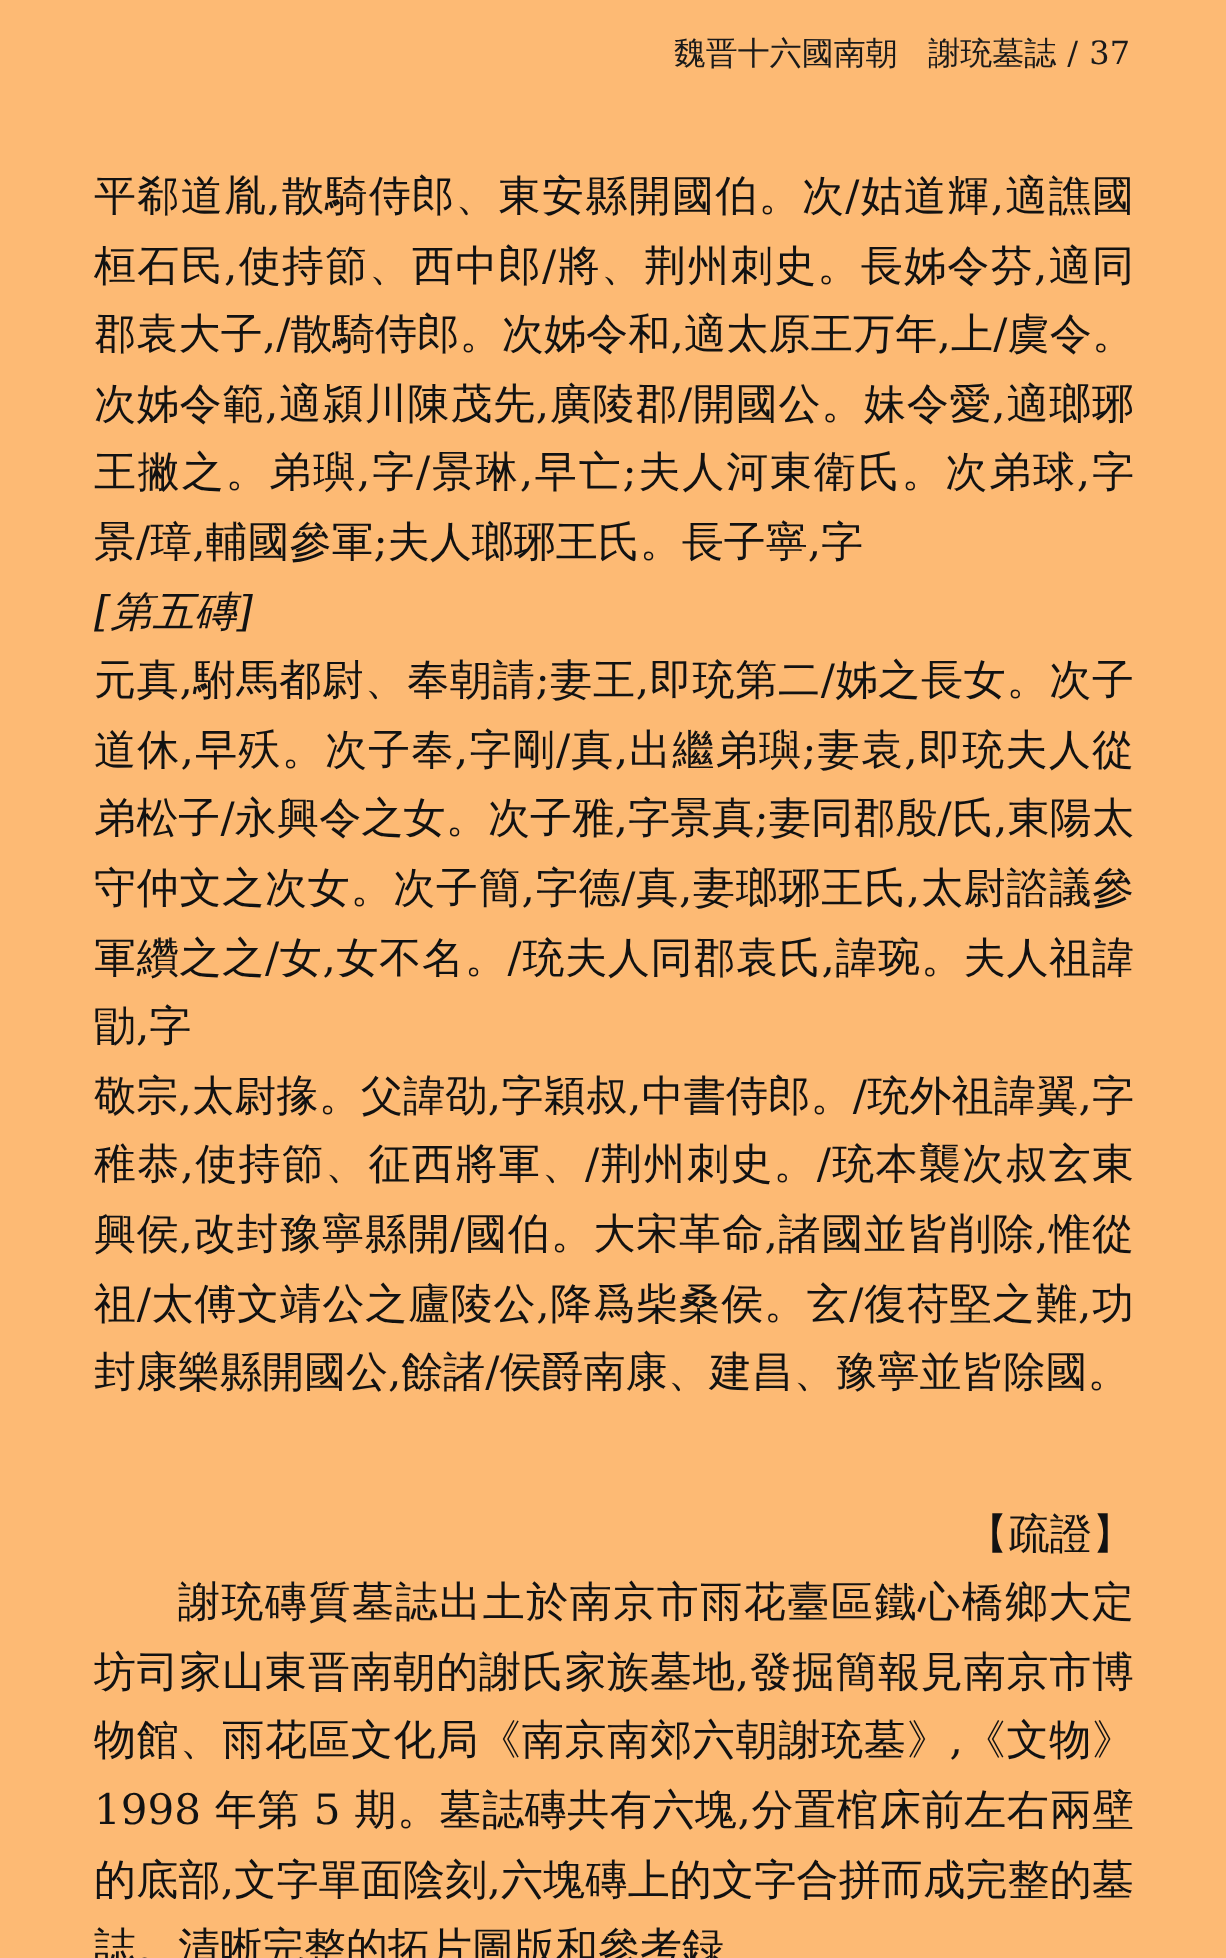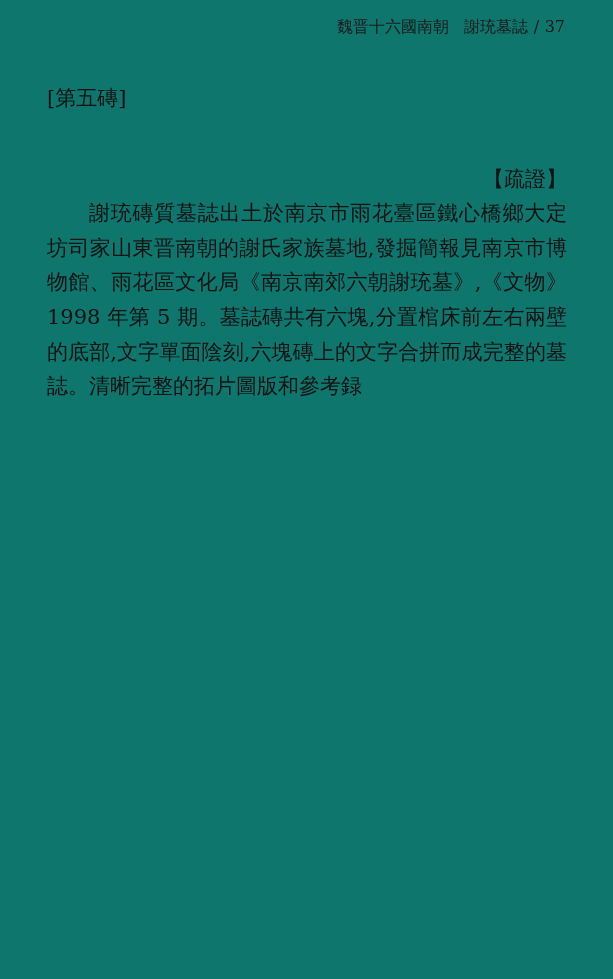--- a/index.html
+++ b/index.html
@@ -5,21 +5,21 @@
   html, body {
     margin: 0;
     padding: 0;
     background: #ffffff;
   }
   .page {
     position: relative;
     width: 613px;
     height: 979px;
     margin: 0 auto;
-    background: #0f766e;
+    background: #fdba74;
     overflow: hidden;
     font-family: "DejaVu Serif", "Liberation Serif", serif;
     color: #161616;
   }
   .page-header {
     position: absolute;
     top: 16px;
     left: 47px;
     right: 48px;
     text-align: right;
@@ -44,45 +44,49 @@
     text-align: justify;
     text-justify: inter-ideograph;
     color: #121212;
   }
   .body-text p {
     margin: 0;
     padding: 0;
   }
   .brick-heading {
     text-align: left;
+    font-style: italic;
   }
   .commentary-heading {
     margin-top: 46px !important;
     text-align: right;
   }
   .commentary-text {
     text-indent: 2em;
   }
 </style>
 </head>
 <body>
 
 <div class="page">
 
   <div class="page-header">
     <span class="section-title">魏晋十六國南朝</span><span class="entry-title">謝珫墓誌</span><span class="sep">/</span><span class="page-number">37</span>
   </div>
 
   <div class="body-text">
 
+    <p class="transcription-paragraph">平郗道胤,散騎侍郎、東安縣開國伯。次/姑道輝,適譙國桓石民,使持節、西中郎/將、荆州刺史。長姊令芬,適同郡袁大子,/散騎侍郎。次姊令和,適太原王万年,上/虞令。次姊令範,適潁川陳茂先,廣陵郡/開國公。妹令愛,適瑯琊王撇之。弟璵,字/景琳,早亡;夫人河東衛氏。次弟球,字景/璋,輔國參軍;夫人瑯琊王氏。長子寧,字</p>
 
     <p class="brick-heading">[第五磚]</p>
 
+    <p class="transcription-paragraph">元真,駙馬都尉、奉朝請;妻王,即珫第二/姊之長女。次子道休,早殀。次子奉,字剛/真,出繼弟璵;妻袁,即珫夫人從弟松子/永興令之女。次子雅,字景真;妻同郡殷/氏,東陽太守仲文之次女。次子簡,字德/真,妻瑯琊王氏,太尉諮議參軍纘之之/女,女不名。/珫夫人同郡袁氏,諱琬。夫人祖諱勖,字</p>
 
 
+    <p class="transcription-paragraph">敬宗,太尉掾。父諱劭,字穎叔,中書侍郎。/珫外祖諱翼,字稚恭,使持節、征西將軍、/荆州刺史。/珫本襲次叔玄東興侯,改封豫寧縣開/國伯。大宋革命,諸國並皆削除,惟從祖/太傅文靖公之廬陵公,降爲柴桑侯。玄/復苻堅之難,功封康樂縣開國公,餘諸/侯爵南康、建昌、豫寧並皆除國。</p>
 
     <p class="commentary-heading">【疏證】</p>
 
     <p class="commentary-text">謝珫磚質墓誌出土於南京市雨花臺區鐵心橋鄉大定坊司家山東晋南朝的謝氏家族墓地,發掘簡報見南京市博物館、雨花區文化局《南京南郊六朝謝珫墓》,《文物》1998 年第 5 期。墓誌磚共有六塊,分置棺床前左右兩壁的底部,文字單面陰刻,六塊磚上的文字合拼而成完整的墓誌。清晰完整的拓片圖版和參考録</p>
 
   </div>
 
 </div>
 
 </body></html>

